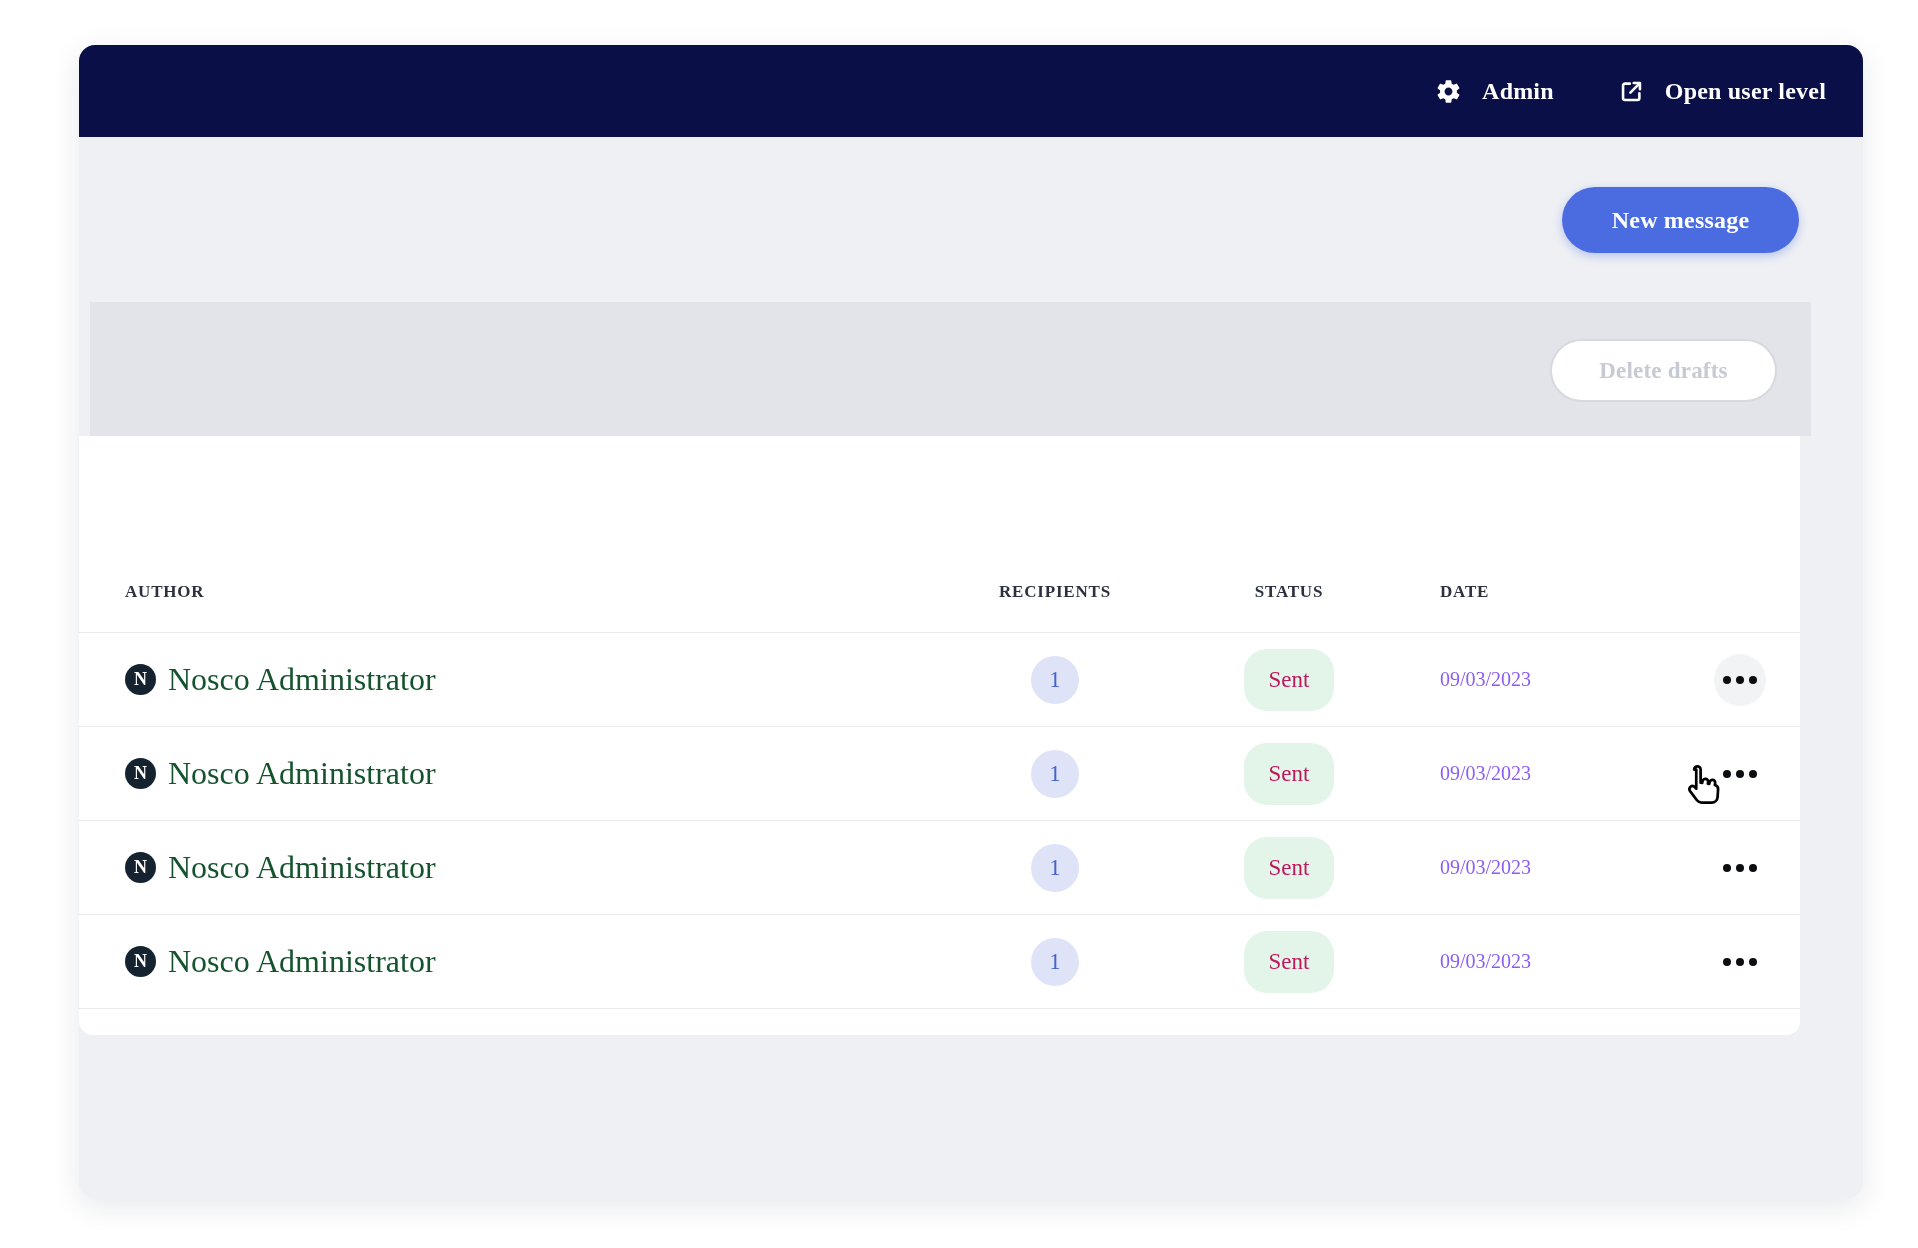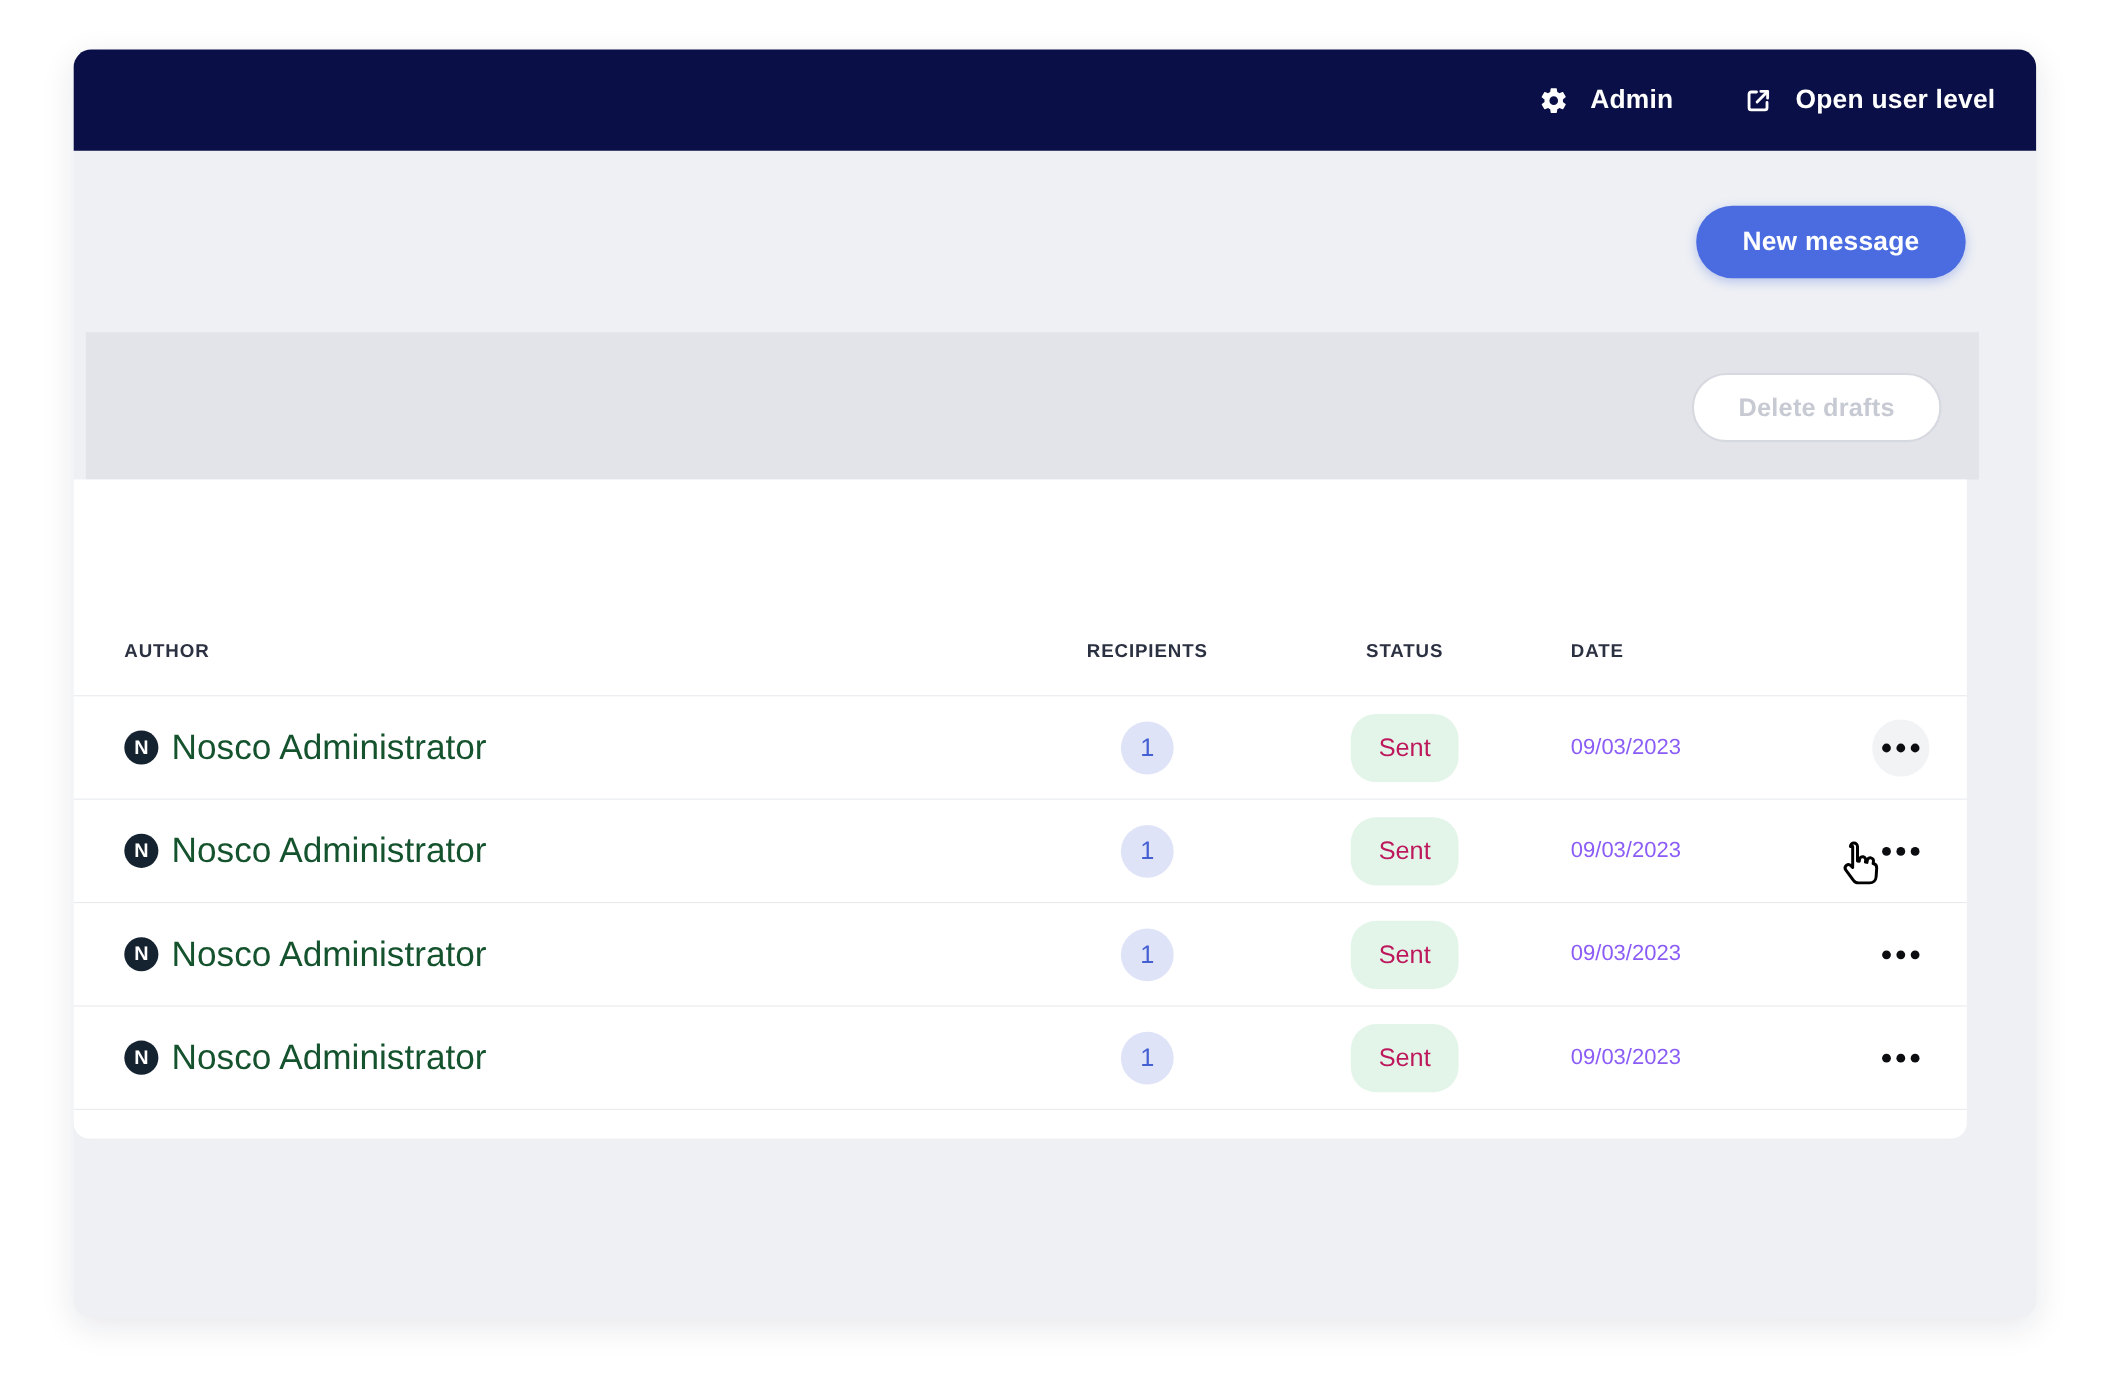--- a/index.html
+++ b/index.html
@@ -1,21 +1,22 @@
 <!DOCTYPE html>
 <html><head>
 <meta charset="utf-8">
 <style>
   * { margin:0; padding:0; box-sizing:border-box; }
   html,body { width:1918px; height:1248px; background:#ffffff; font-family:"Liberation Sans", sans-serif; overflow:hidden; }
 
   .card {
-    position:absolute; left:67px; top:45px; width:1784px; height:1153px;
+    position:absolute; left:79px; top:45px; width:1784px; height:1153px;
     background:#eef0f4; border-radius:16px;
     box-shadow:0 8px 30px rgba(20,28,60,0.10);
+    font-family:Liberation Serif, serif;
   }
 
   
   .navbar {
     position:absolute; top:0; left:0; right:0; height:92px;
     background:#0a1047; border-radius:16px 16px 0 0;
     display:flex; align-items:center; justify-content:flex-end;
     padding-right:37px; gap:64px;
   }
   .nav-item { display:flex; align-items:center; gap:20px; color:#ffffff;

